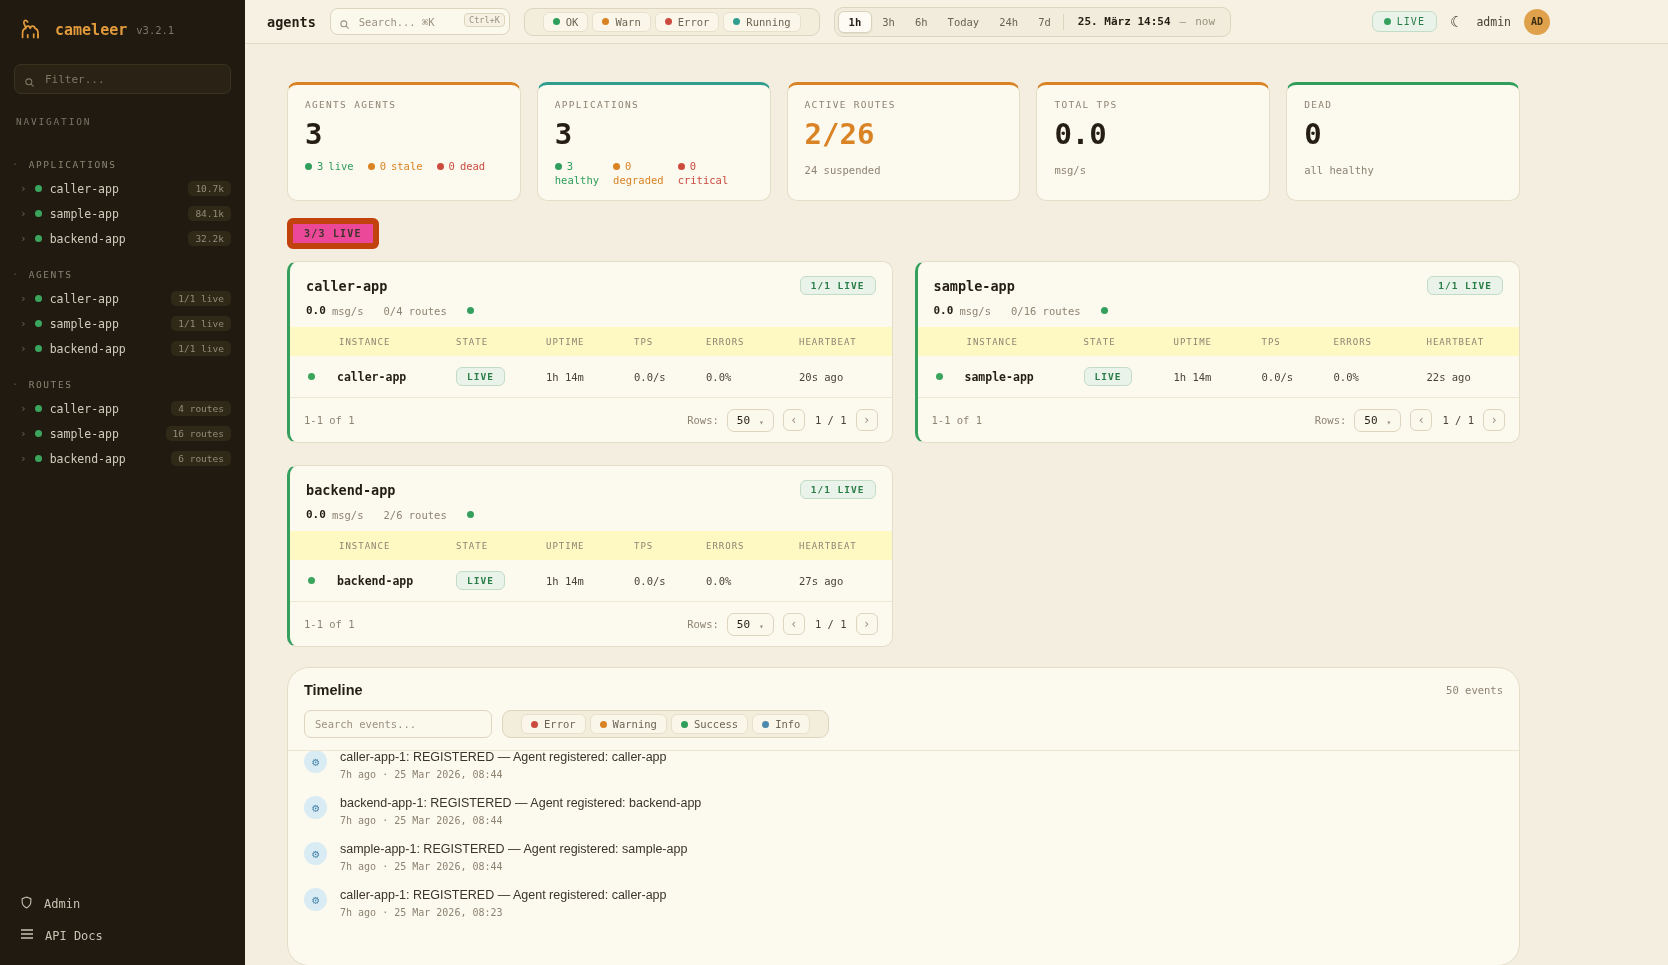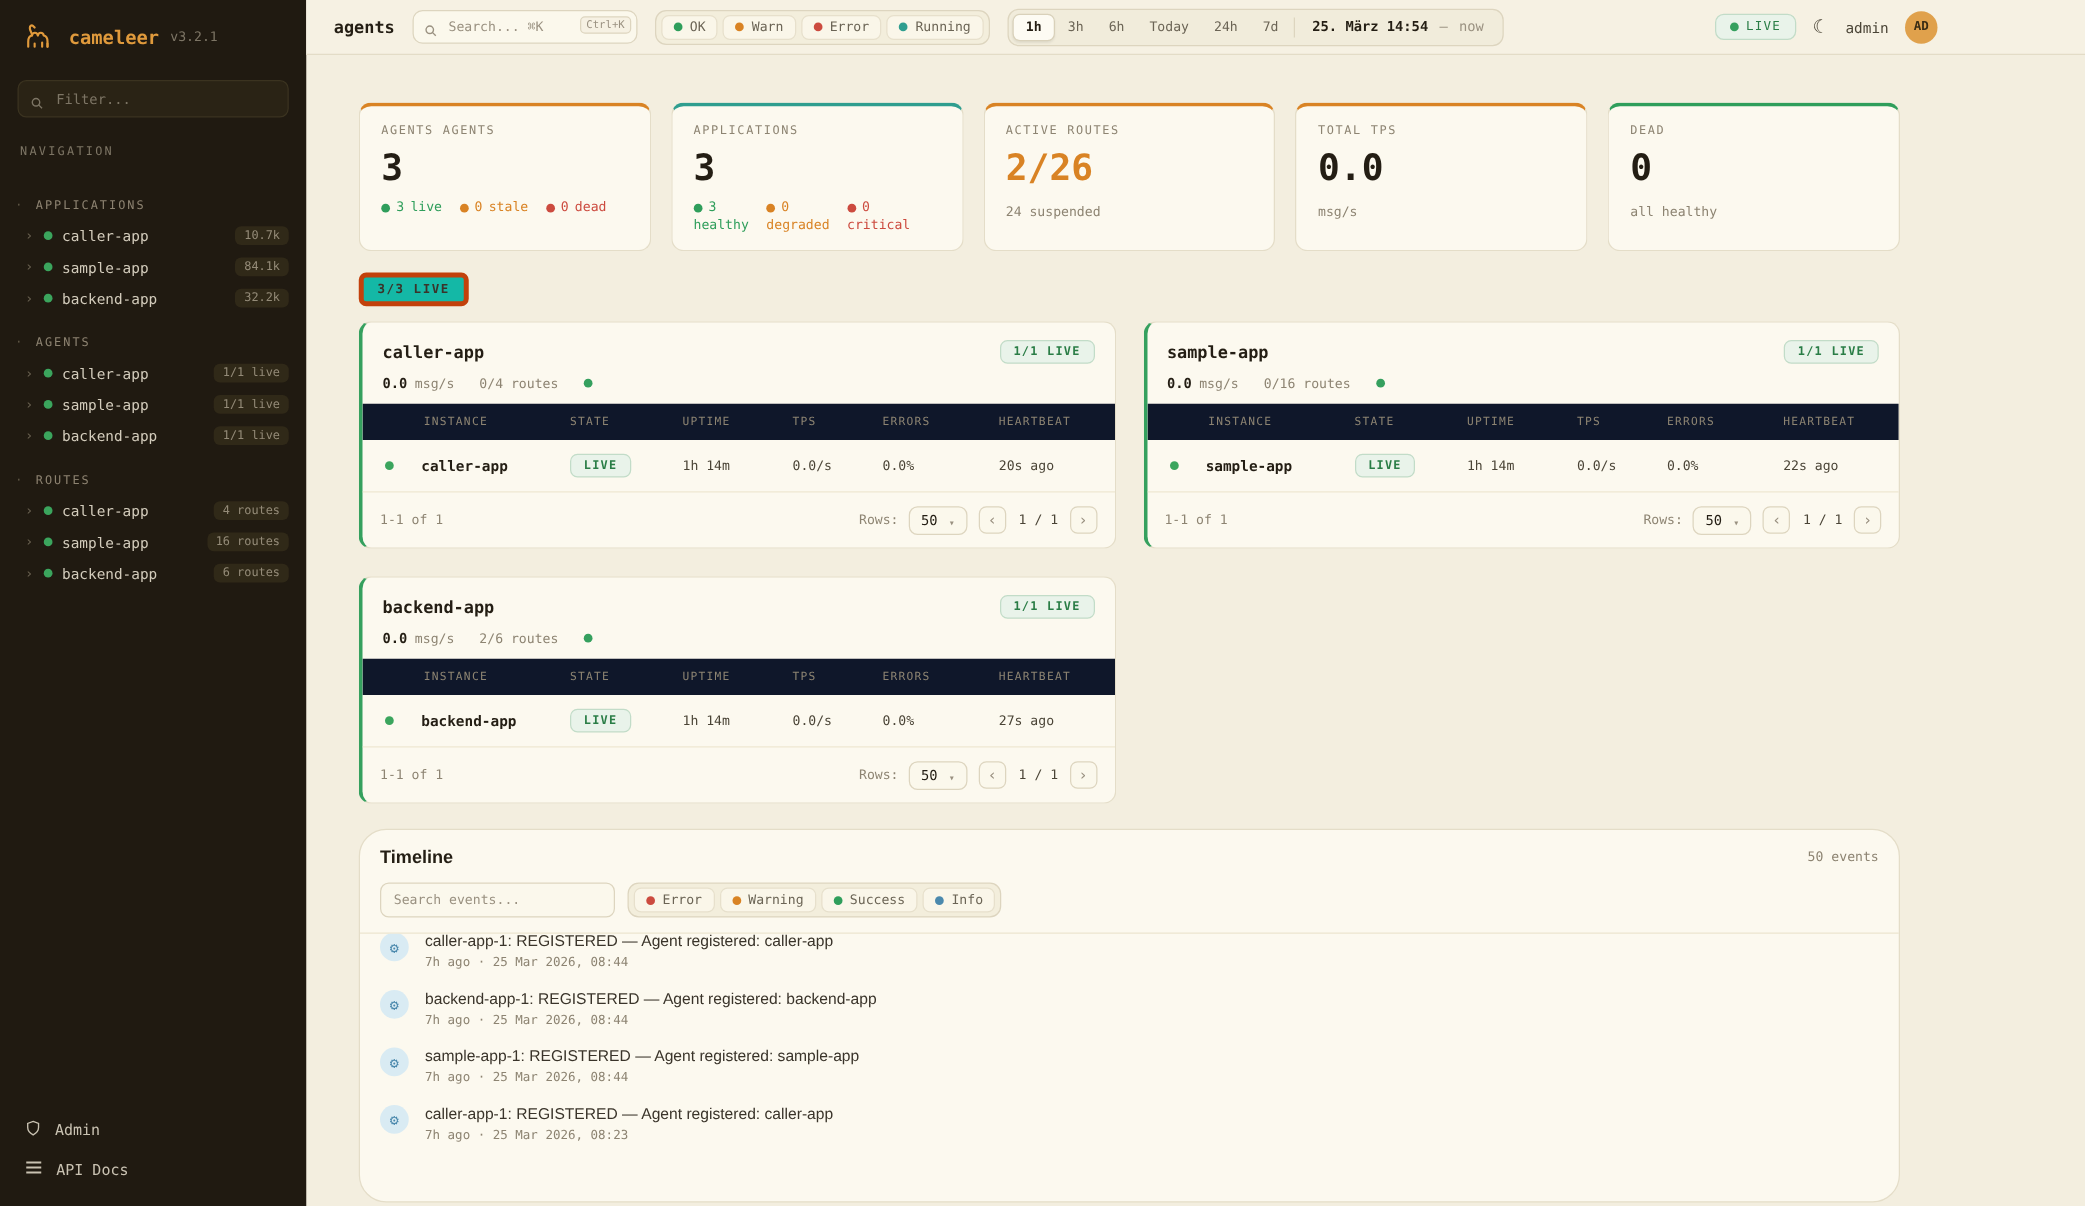--- a/index.html
+++ b/index.html
@@ -29,21 +29,21 @@
 
   
   .main{flex:1;display:flex;flex-direction:column;min-width:0}
   .topbar{height:44px;background:#f6f1e3;border-bottom:1px solid #e3dcc7;display:flex;align-items:center;gap:14px;padding:0 118px 0 22px;flex:none}
   .page-title{font-size:13.5px;font-weight:bold}
   .searchbox{position:relative;width:180px}
   .search-input{width:100%;height:27px;background:#fbf8ec;border:1px solid #ddd5bf;border-radius:8px;padding:0 46px 0 28px;font:10.5px "DejaVu Sans Mono",monospace;color:#4a4436;outline:none}
   .search-input::placeholder{color:#9a9181}
   .search-icon{position:absolute;left:9px;top:7px;color:#9a9181}
   .search-kbd{position:absolute;right:5px;top:5px;border:1px solid #ddd5bf;border-radius:4px;font-size:8.5px;color:#9a9181;padding:1px 4px;background:#f6f1e3}
-  .pill-group{display:flex;align-items:center;gap:4px;border:1px solid #ddd5bf;border-radius:9px;padding:3px 4px;background:#f3eedc}
+  .pill-group{display:flex;align-items:center;gap:4px;border:1px solid #ddd5bf;border-radius:9px;padding:3px 18px;background:#f3eedc}
   .status-pill{display:flex;align-items:center;gap:6px;font-size:10.5px;color:#6b6455;padding:3px 9px;border-radius:6px;background:#faf6e9;border:1px solid #e7e0cc;cursor:pointer}
   .time-group{display:flex;align-items:center;border:1px solid #ddd5bf;border-radius:9px;padding:3px;background:#f1ecdb}
   .time-btn{font-size:10.5px;color:#6b6455;padding:4px 10px;border-radius:6px;cursor:pointer}
   .time-btn.active{background:#fdfbf3;border:1px solid #d9d1ba;color:#241e14;font-weight:bold;box-shadow:0 1px 2px rgba(0,0,0,.07)}
   .time-date{display:flex;gap:9px;align-items:center;padding:0 12px;font-size:11px}
   .date-main{font-weight:bold;color:#241e14}
   .date-sep,.date-now{color:#9a9181}
   .group-divider{width:1px;height:16px;background:#ddd5bf;margin:0 2px}
   .top-right{margin-left:auto;display:flex;align-items:center;gap:13px}
   .live-pill{display:flex;align-items:center;gap:6px;border:1px solid #c2dcc8;background:#e9f3ea;color:#2a7d46;font-size:10px;letter-spacing:1px;padding:4px 11px;border-radius:7px;cursor:pointer}
@@ -57,34 +57,34 @@
   .stats-row{display:grid;grid-template-columns:repeat(5,1fr);gap:16px}
   .stat-card{background:#fcf9ef;border:1px solid #e4ddc8;border-top:3px solid #d98324;border-radius:10px;padding:14px 17px;min-height:112px}
   .stat-label{font-size:9.5px;letter-spacing:1.3px;color:#8d8472}
   .stat-value{font-size:29px;font-weight:bold;margin-top:7px}
   .stat-details{display:flex;gap:14px;margin-top:9px;font-size:10.5px;flex-wrap:wrap}
   .detail-inline{display:flex;align-items:center;gap:5px}
   .detail-col{display:flex;flex-direction:column;gap:2px}
   .detail-col .d-top{display:flex;align-items:center;gap:5px}
   .stat-sub{font-size:10.5px;color:#8d8472;margin-top:13px}
 
-  .live-summary{display:inline-block;margin:17px 0 12px;border:4px solid #c2410c;background:#14b8a6;border-radius:6px;padding:4px 11px;font-size:10px;font-weight:bold;letter-spacing:1.2px;color:#3a342a}
+  .live-summary{display:inline-block;margin:17px 0 12px;border:6px solid #c2410c;background:#ec4899;border-radius:6px;padding:4px 11px;font-size:10px;font-weight:bold;letter-spacing:1.2px;color:#3a342a}
 
   
   .apps-grid{display:grid;grid-template-columns:1fr 1fr;gap:22px;align-items:start}
   .app-card{background:#fcf9ef;border:1px solid #e4ddc8;border-left:3px solid #35a05e;border-radius:10px;overflow:hidden}
   .app-head{display:flex;align-items:center;justify-content:space-between;padding:14px 16px 9px}
   .app-name{font-size:13.5px;font-weight:bold}
   .badge-live{display:inline-flex;align-items:center;border:1px solid #c2dcc8;background:#e9f3ea;color:#2a7d46;font-size:9.5px;font-weight:bold;letter-spacing:1px;padding:3px 10px;border-radius:6px}
   .app-stats{display:flex;align-items:center;gap:6px;padding:0 16px 10px;font-size:10.5px;color:#8d8472}
   .app-rate{font-weight:bold;color:#241e14;font-size:11px}
   .routes-txt{margin-left:14px}
   .mini-dot{margin-left:14px}
   .tbl-head,.tbl-row{display:grid;grid-template-columns:150px 90px 88px 72px 93px 1fr;align-items:center;padding:0 16px}
-  .tbl-head{background:#0f172a;height:29px;font-size:9px;letter-spacing:1px;color:#8d8472}
+  .tbl-head{background:#fef9c3;height:29px;font-size:9px;letter-spacing:1px;color:#8d8472}
   .tbl-head .c-first{padding-left:33px}
   .tbl-row{height:42px;border-bottom:1px solid #eee7d2;font-size:10.5px;color:#4a4436;cursor:pointer}
   .inst-cell{display:flex;align-items:center;gap:22px;font-weight:bold;color:#241e14;font-size:11.5px;padding-left:2px}
   .tbl-foot{display:flex;align-items:center;height:44px;padding:0 14px;font-size:10.5px;color:#8d8472}
   .foot-right{margin-left:auto;display:flex;align-items:center}
   .rows-select{display:flex;align-items:flex-end;gap:9px;border:1px solid #ddd5bf;background:#fbf8ec;border-radius:7px;padding:4px 9px;color:#241e14;font-size:11px;margin-left:8px;cursor:pointer}
   .rows-caret{color:#9a9181;font-size:8px}
   .page-btn{width:22px;height:22px;border:1px solid #ddd5bf;background:#fbf8ec;border-radius:6px;display:flex;align-items:center;justify-content:center;color:#9a9181;font-size:12px;margin-left:9px;cursor:pointer}
   .page-info{margin-left:10px;font-size:10.5px;color:#4a4436}
 

